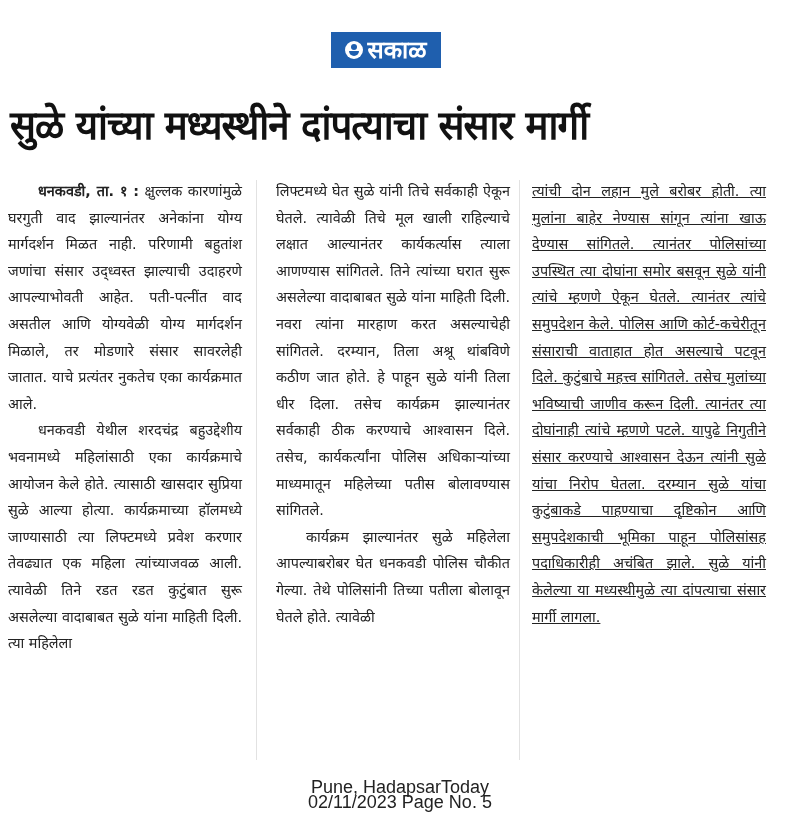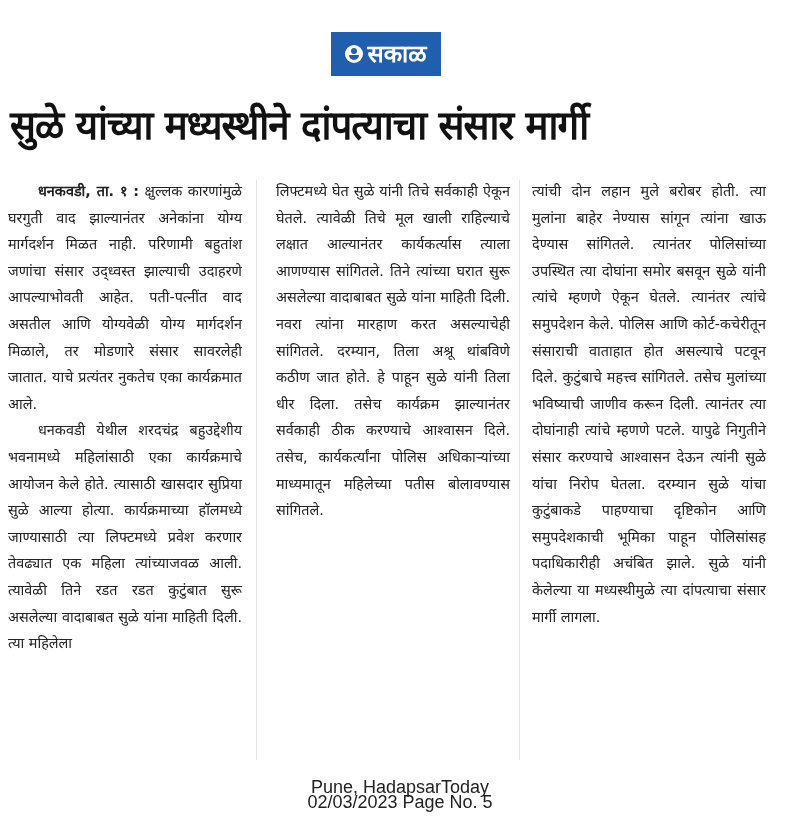--- a/index.html
+++ b/index.html
@@ -1,21 +1,21 @@
 <!DOCTYPE html>
 <html><head>
 <meta charset="utf-8">
 <style>
   html, body { margin: 0; padding: 0; }
   body {
     width: 800px; height: 830px; background: #ffffff; position: relative; overflow: hidden;
     font-family: "DejaVu Sans", sans-serif; color: #1a1a1a;
   }
   .masthead {
-    position: absolute; left: 331px; top: 32px; width: 110px; height: 44px;
+    position: absolute; left: 331px; top: 32px; width: 110px; height: 36px;
     background: #1f5fae; display: flex; align-items: center; justify-content: center; gap: 4px;
   }
   .masthead .logo-icon {
     width: 18px; height: 18px; border-radius: 50%; background: #ffffff; position: relative;
   }
   .masthead .logo-icon::before {
     content: ""; position: absolute; left: 6px; top: 3px; width: 6px; height: 6px;
     border-radius: 50%; background: #1f5fae;
   }
   .masthead .logo-icon::after {
@@ -36,21 +36,21 @@
   }
   .col {
     position: absolute; top: 0; width: 234px;
     font-family: "DejaVu Sans", sans-serif; font-size: 14.4px; line-height: 26.6px;
     text-align: justify; color: #222;
   }
   .col p { margin: 0; }
   .col p.indent { text-indent: 30px; }
   .col1 { left: 8px; }
   .col2 { left: 276px; }
-  .col3 { left: 532px; }
+  .col3 { left: 532px; text-decoration: underline; }
   .divider {
     position: absolute; top: 2px; width: 1px; height: 580px; background: #e2e2e2;
   }
   .dateline { font-weight: bold; }
   .footer {
     position: absolute; left: 300px; top: 780px; width: 200px; text-align: center;
     font-family: "Liberation Sans", sans-serif; font-size: 18px; line-height: 15px; color: #222;
   }
 </style>
 </head>
@@ -66,25 +66,26 @@
 <div class="columns">
   <div class="col col1">
     <p class="indent"><span class="dateline">धनकवडी, ता. १ :</span><span> क्षुल्लक कारणांमुळे घरगुती वाद झाल्यानंतर अनेकांना योग्य मार्गदर्शन मिळत नाही. परिणामी बहुतांश जणांचा संसार उद्ध्वस्त झाल्याची उदाहरणे आपल्याभोवती आहेत. पती-पत्नींत वाद असतील आणि योग्यवेळी योग्य मार्गदर्शन मिळाले, तर मोडणारे संसार सावरलेही जातात. याचे प्रत्यंतर नुकतेच एका कार्यक्रमात आले.</span></p>
     <p class="indent">धनकवडी येथील शरदचंद्र बहुउद्देशीय भवनामध्ये महिलांसाठी एका कार्यक्रमाचे आयोजन केले होते. त्यासाठी खासदार सुप्रिया सुळे आल्या होत्या. कार्यक्रमाच्या हॉलमध्ये जाण्यासाठी त्या लिफ्टमध्ये प्रवेश करणार तेवढ्यात एक महिला त्यांच्याजवळ आली. त्यावेळी तिने रडत रडत कुटुंबात सुरू असलेल्या वादाबाबत सुळे यांना माहिती दिली. त्या महिलेला</p>
   </div>
 
   <div class="divider" style="left:256px"></div>
 
   <div class="col col2">
     <p>लिफ्टमध्ये घेत सुळे यांनी तिचे सर्वकाही ऐकून घेतले. त्यावेळी तिचे मूल खाली राहिल्याचे लक्षात आल्यानंतर कार्यकर्त्यास त्याला आणण्यास सांगितले. तिने त्यांच्या घरात सुरू असलेल्या वादाबाबत सुळे यांना माहिती दिली. नवरा त्यांना मारहाण करत असल्याचेही सांगितले. दरम्यान, तिला अश्रू थांबविणे कठीण जात होते. हे पाहून सुळे यांनी तिला धीर दिला. तसेच कार्यक्रम झाल्यानंतर सर्वकाही ठीक करण्याचे आश्वासन दिले. तसेच, कार्यकर्त्यांना पोलिस अधिकाऱ्यांच्या माध्यमातून महिलेच्या पतीस बोलावण्यास सांगितले.</p>
+    <p class="indent">कार्यक्रम झाल्यानंतर सुळे महिलेला आपल्याबरोबर घेत धनकवडी पोलिस चौकीत गेल्या. तेथे पोलिसांनी तिच्या पतीला बोलावून घेतले होते. त्यावेळी</p>
   </div>
 
   <div class="divider" style="left:519px"></div>
 
   <div class="col col3">
     <p>त्यांची दोन लहान मुले बरोबर होती. त्या मुलांना बाहेर नेण्यास सांगून त्यांना खाऊ देण्यास सांगितले. त्यानंतर पोलिसांच्या उपस्थित त्या दोघांना समोर बसवून सुळे यांनी त्यांचे म्हणणे ऐकून घेतले. त्यानंतर त्यांचे समुपदेशन केले. पोलिस आणि कोर्ट-कचेरीतून संसाराची वाताहात होत असल्याचे पटवून दिले. कुटुंबाचे महत्त्व सांगितले. तसेच मुलांच्या भविष्याची जाणीव करून दिली. त्यानंतर त्या दोघांनाही त्यांचे म्हणणे पटले. यापुढे निगुतीने संसार करण्याचे आश्वासन देऊन त्यांनी सुळे यांचा निरोप घेतला. दरम्यान सुळे यांचा कुटुंबाकडे पाहण्याचा दृष्टिकोन आणि समुपदेशकाची भूमिका पाहून पोलिसांसह पदाधिकारीही अचंबित झाले. सुळे यांनी केलेल्या या मध्यस्थीमुळे त्या दांपत्याचा संसार मार्गी लागला.</p>
   </div>
 </div>
 
 <div class="footer">
   <div>Pune, HadapsarToday</div>
-  <div>02/03/2023  Page No. 5</div>
+  <div>02/11/2023  Page No. 5</div>
 </div>
 
 </body></html>

